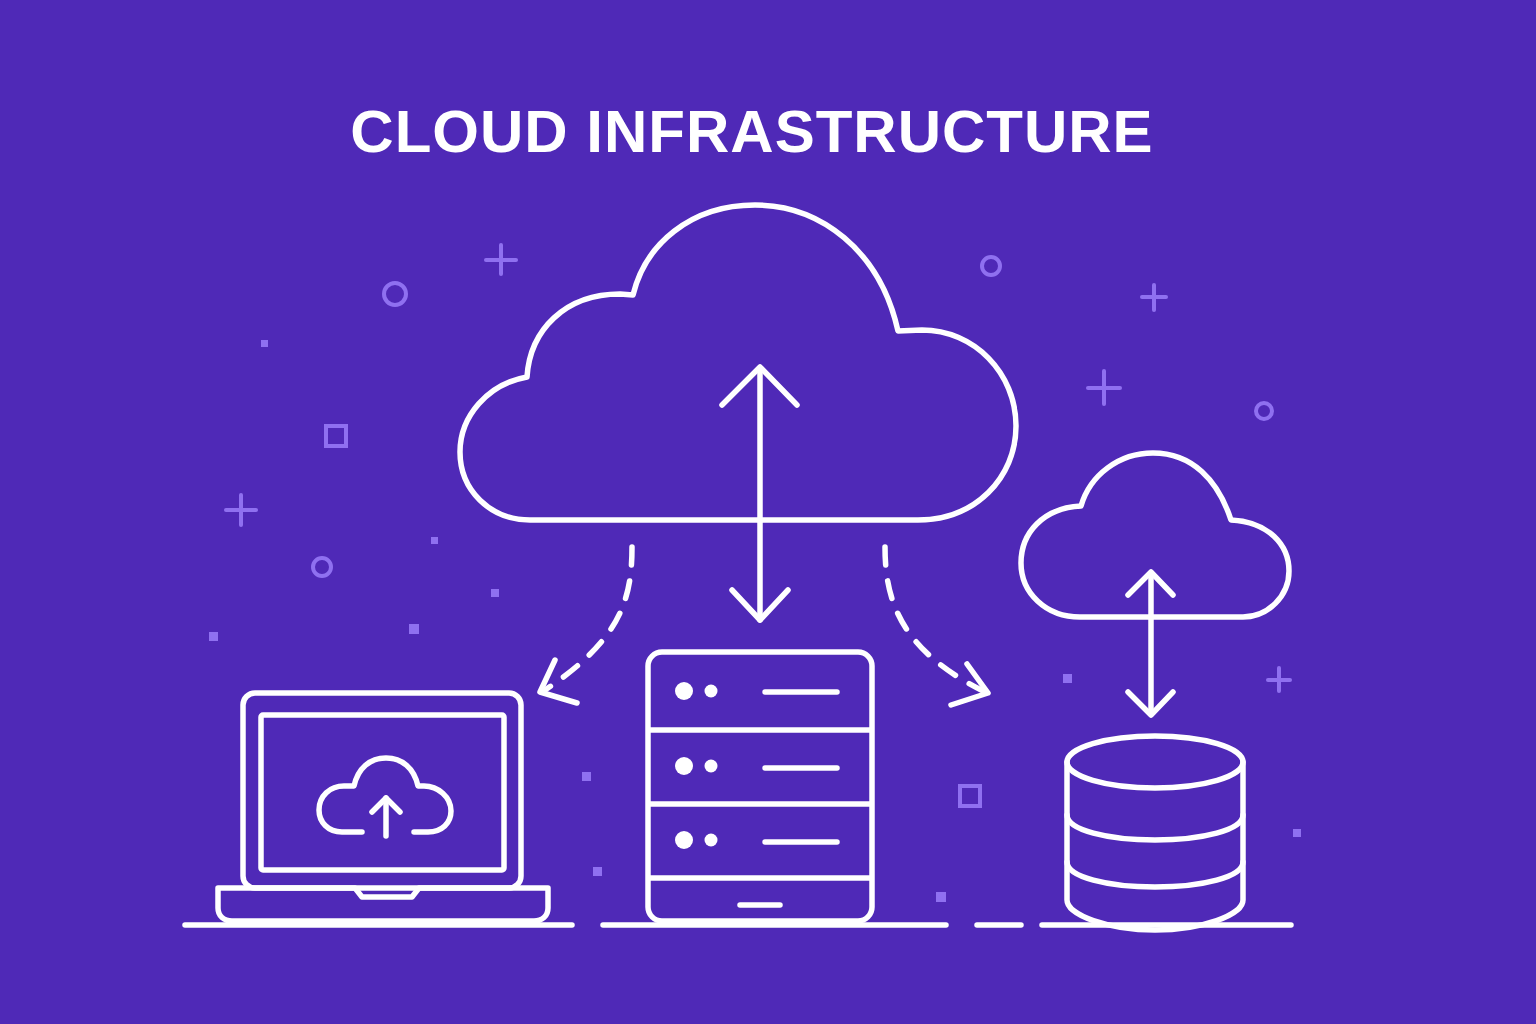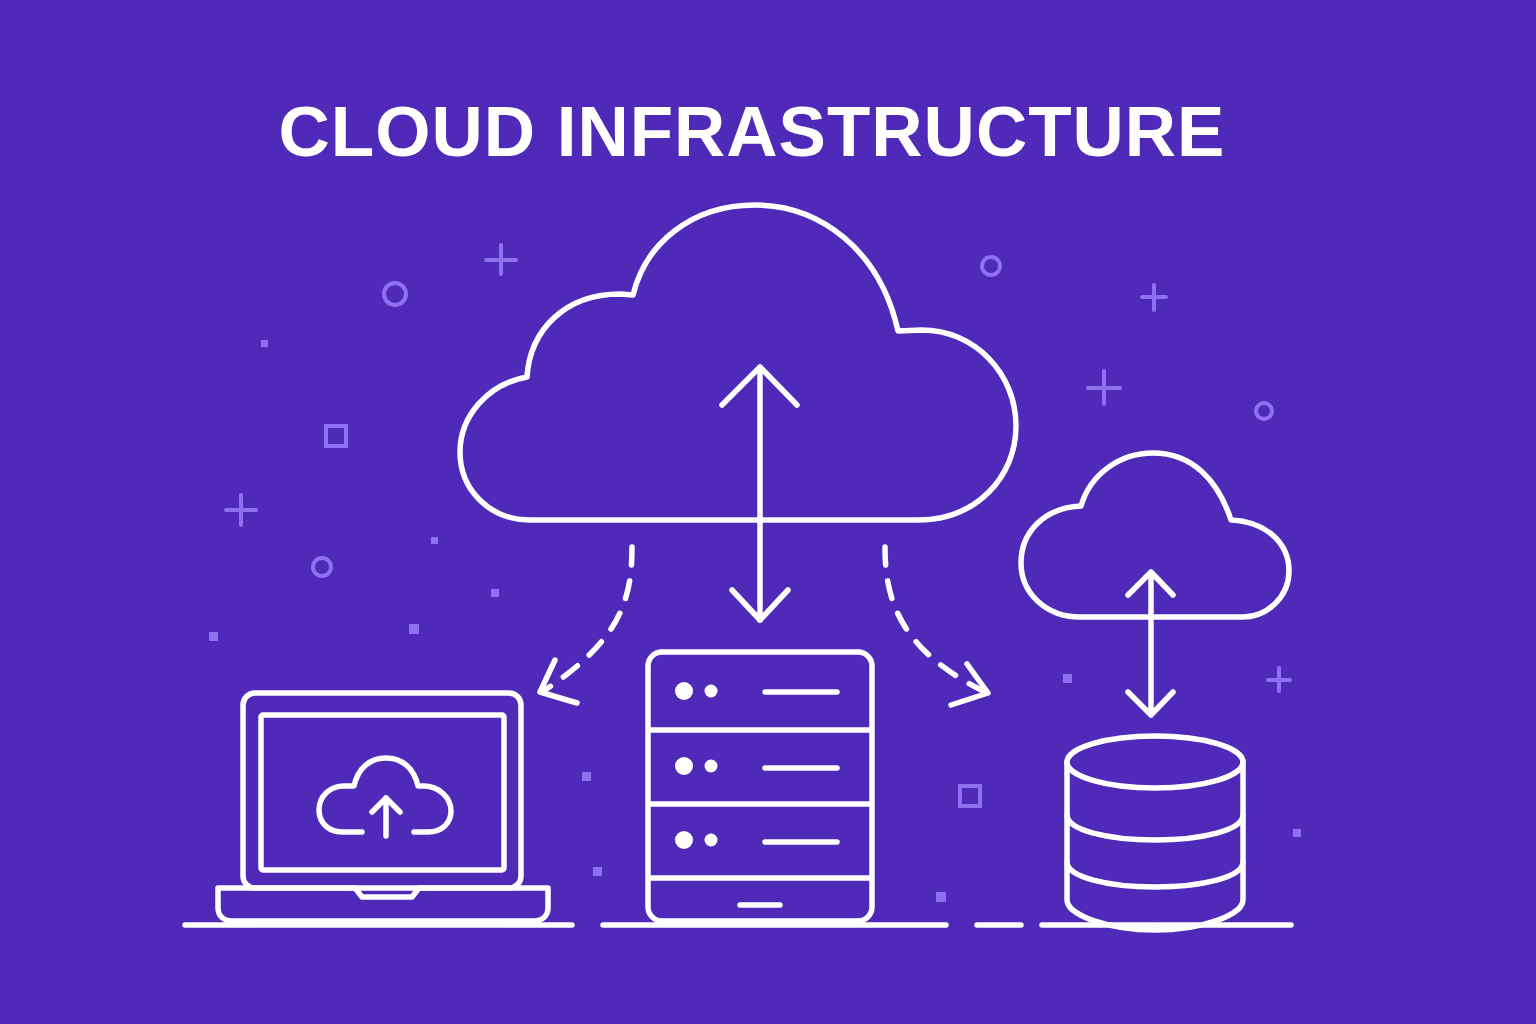--- a/index.html
+++ b/index.html
@@ -5,21 +5,21 @@
     html, body { margin: 0; padding: 0; }
     body {
       width: 1536px; height: 1024px; overflow: hidden;
       background: #4f29b7;
       font-family: "Liberation Sans", "DejaVu Sans", sans-serif;
       position: relative;
     }
     .title {
       position: absolute; left: 0; top: 82px; width: 1504px;
       text-align: center;
-      color: #ffffff; font-weight: 700; font-size: 71px;
+      color: #ffffff; font-weight: 700; font-size: 60px;
       letter-spacing: 1px; line-height: 100px;
       font-family: "Liberation Sans", "DejaVu Sans", sans-serif;
     }
     svg.scene { position: absolute; left: 0; top: 0; }
     .w { fill: none; stroke: #ffffff; stroke-width: 5.5; stroke-linecap: round; stroke-linejoin: round; }
     .wf { fill: #ffffff; }
     .d { fill: none; stroke: #8f70f0; stroke-width: 4; stroke-linecap: round; }
     .df { fill: #8f70f0; }
   </style>
 </head>

